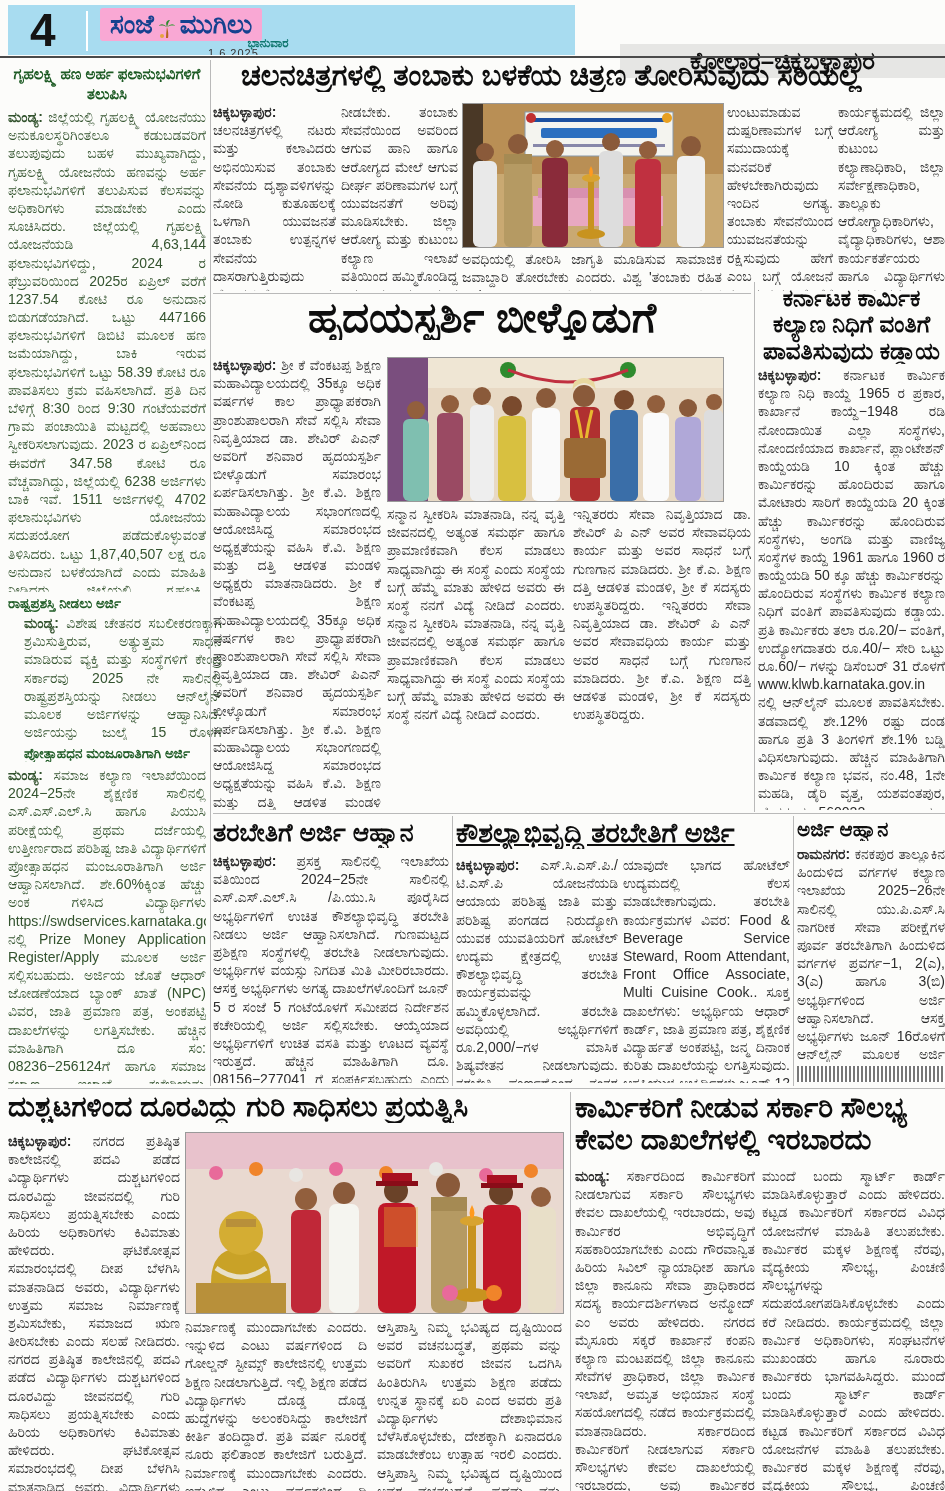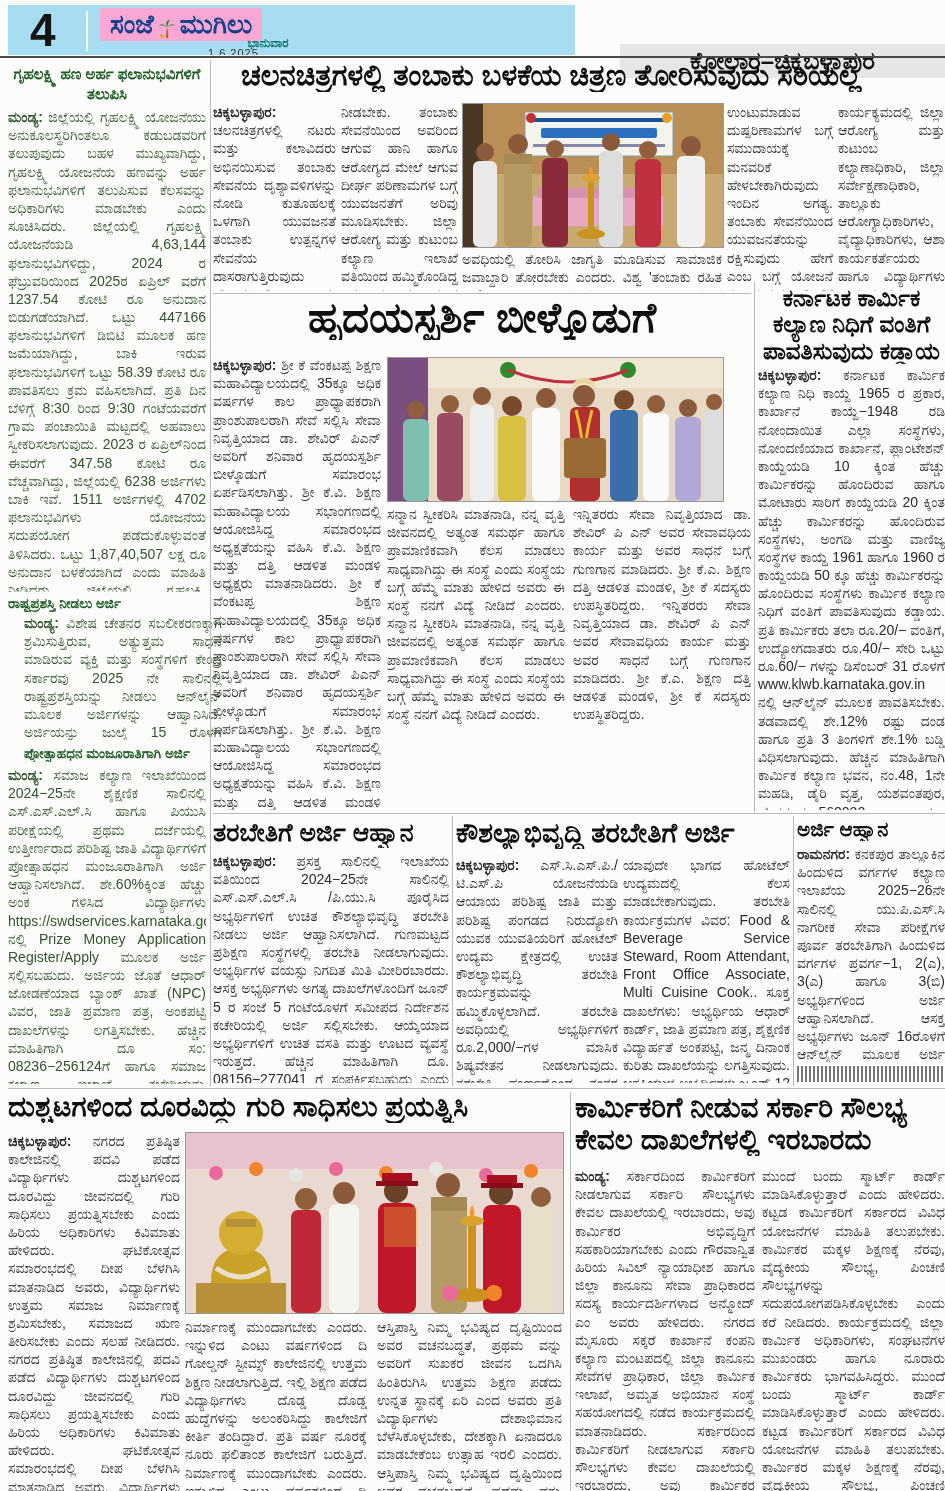--- a/index.html
+++ b/index.html
@@ -178,21 +178,21 @@
   </div>
   <div class="abs rule-h" style="left:213px;top:813px;width:732px;"></div>
 
   <div class="abs hl" style="left:213px;top:818px;width:236px;font-size:25px;">ತರಬೇತಿಗೆ ಅರ್ಜಿ ಆಹ್ವಾನ</div>
   <div class="abs body-txt" style="left:213px;top:852px;width:236px;height:231px;">
     <span class="byline">ಚಿಕ್ಕಬಳ್ಳಾಪುರ:</span>
     <span>ಪ್ರಸಕ್ತ ಸಾಲಿನಲ್ಲಿ ಇಲಾಖೆಯ ವತಿಯಿಂದ 2024−25ನೇ ಸಾಲಿನಲ್ಲಿ ಎಸ್.ಎಸ್.ಎಲ್.ಸಿ /ಪಿ.ಯು.ಸಿ ಪೂರೈಸಿದ ಅಭ್ಯರ್ಥಿಗಳಿಗೆ ಉಚಿತ ಕೌಶಲ್ಯಾಭಿವೃದ್ಧಿ ತರಬೇತಿ ನೀಡಲು ಅರ್ಜಿ ಆಹ್ವಾನಿಸಲಾಗಿದೆ. ಗುಣಮಟ್ಟದ ಪ್ರಶಿಕ್ಷಣ ಸಂಸ್ಥೆಗಳಲ್ಲಿ ತರಬೇತಿ ನೀಡಲಾಗುವುದು. ಅಭ್ಯರ್ಥಿಗಳ ವಯಸ್ಸು ನಿಗದಿತ ಮಿತಿ ಮೀರಿರಬಾರದು. ಆಸಕ್ತ ಅಭ್ಯರ್ಥಿಗಳು ಅಗತ್ಯ ದಾಖಲೆಗಳೊಂದಿಗೆ ಜೂನ್ 5 ರ ಸಂಜೆ 5 ಗಂಟೆಯೊಳಗೆ ಸಮೀಪದ ನಿರ್ದೇಶನ ಕಚೇರಿಯಲ್ಲಿ ಅರ್ಜಿ ಸಲ್ಲಿಸಬೇಕು. ಆಯ್ಕೆಯಾದ ಅಭ್ಯರ್ಥಿಗಳಿಗೆ ಉಚಿತ ವಸತಿ ಮತ್ತು ಊಟದ ವ್ಯವಸ್ಥೆ ಇರುತ್ತದೆ. ಹೆಚ್ಚಿನ ಮಾಹಿತಿಗಾಗಿ ದೂ. 08156−277041 ಗೆ ಸಂಪರ್ಕಿಸಬಹುದು ಎಂದು ಪ್ರಕಟಣೆಯಲ್ಲಿ ತಿಳಿಸಿದ್ದಾರೆ. ಪ್ರಸಕ್ತ ಸಾಲಿನಲ್ಲಿ ಇಲಾಖೆಯ ವತಿಯಿಂದ 2024−25ನೇ ಸಾಲಿನಲ್ಲಿ ಎಸ್.ಎಸ್.ಎಲ್.ಸಿ /ಪಿ.ಯು.ಸಿ ಪೂರೈಸಿದ ಅಭ್ಯರ್ಥಿಗಳಿಗೆ ಉಚಿತ ಕೌಶಲ್ಯಾಭಿವೃದ್ಧಿ ತರಬೇತಿ ನೀಡಲು ಅರ್ಜಿ ಆಹ್ವಾನಿಸಲಾಗಿದೆ. ಗುಣಮಟ್ಟದ ಪ್ರಶಿಕ್ಷಣ ಸಂಸ್ಥೆಗಳಲ್ಲಿ ತರಬೇತಿ ನೀಡಲಾಗುವುದು. ಅಭ್ಯರ್ಥಿಗಳ ವಯಸ್ಸು ನಿಗದಿತ ಮಿತಿ ಮೀರಿರಬಾರದು. ಆಸಕ್ತ ಅಭ್ಯರ್ಥಿಗಳು ಅಗತ್ಯ ದಾಖಲೆಗಳೊಂದಿಗೆ ಜೂನ್ 5 ರ ಸಂಜೆ 5 ಗಂಟೆಯೊಳಗೆ ಸಮೀಪದ ನಿರ್ದೇಶನ ಕಚೇರಿಯಲ್ಲಿ ಅರ್ಜಿ ಸಲ್ಲಿಸಬೇಕು. ಆಯ್ಕೆಯಾದ ಅಭ್ಯರ್ಥಿಗಳಿಗೆ ಉಚಿತ ವಸತಿ ಮತ್ತು ಊಟದ ವ್ಯವಸ್ಥೆ ಇರುತ್ತದೆ. ಹೆಚ್ಚಿನ ಮಾಹಿತಿಗಾಗಿ ದೂ. 08156−277041 ಗೆ ಸಂಪರ್ಕಿಸಬಹುದು ಎಂದು ಪ್ರಕಟಣೆಯಲ್ಲಿ ತಿಳಿಸಿದ್ದಾರೆ.</span>
   </div>
   <div class="abs rule-v" style="left:452px;top:816px;height:270px;"></div>
 
-  <div class="abs hl" style="left:456px;top:818px;width:334px;font-size:27px;">ಕೌಶಲ್ಯಾಭಿವೃದ್ಧಿ ತರಬೇತಿಗೆ ಅರ್ಜಿ</div>
+  <div class="abs hl" style="left:456px;top:818px;width:334px;font-size:27px;text-decoration:underline;">ಕೌಶಲ್ಯಾಭಿವೃದ್ಧಿ ತರಬೇತಿಗೆ ಅರ್ಜಿ</div>
   <div class="abs body-txt" style="left:456px;top:856px;width:162px;height:227px;">
     <span class="byline">ಚಿಕ್ಕಬಳ್ಳಾಪುರ:</span>
     <span>ಎಸ್.ಸಿ.ಎಸ್.ಪಿ./ಟಿ.ಎಸ್.ಪಿ ಯೋಜನೆಯಡಿ ಆಯಾಯ ಪರಿಶಿಷ್ಟ ಜಾತಿ ಮತ್ತು ಪರಿಶಿಷ್ಟ ಪಂಗಡದ ನಿರುದ್ಯೋಗಿ ಯುವಕ ಯುವತಿಯರಿಗೆ ಹೋಟೆಲ್ ಉದ್ಯಮ ಕ್ಷೇತ್ರದಲ್ಲಿ ಉಚಿತ ಕೌಶಲ್ಯಾಭಿವೃದ್ಧಿ ತರಬೇತಿ ಕಾರ್ಯಕ್ರಮವನ್ನು ಹಮ್ಮಿಕೊಳ್ಳಲಾಗಿದೆ. ತರಬೇತಿ ಅವಧಿಯಲ್ಲಿ ಅಭ್ಯರ್ಥಿಗಳಿಗೆ ರೂ.2,000/−ಗಳ ಮಾಸಿಕ ಶಿಷ್ಯವೇತನ ನೀಡಲಾಗುವುದು. ತರಬೇತಿ ಪೂರ್ಣಗೊಂಡ ನಂತರ ಸ್ಟೈಫಂಡ್ ಹಾಗೂ ಉದ್ಯೋಗಾವಕಾಶ ದೊರೆಯಲಿದೆ. ಎಸ್.ಸಿ.ಎಸ್.ಪಿ./ಟಿ.ಎಸ್.ಪಿ ಯೋಜನೆಯಡಿ ಆಯಾಯ ಪರಿಶಿಷ್ಟ ಜಾತಿ ಮತ್ತು ಪರಿಶಿಷ್ಟ ಪಂಗಡದ ನಿರುದ್ಯೋಗಿ ಯುವಕ ಯುವತಿಯರಿಗೆ ಹೋಟೆಲ್ ಉದ್ಯಮ ಕ್ಷೇತ್ರದಲ್ಲಿ ಉಚಿತ ಕೌಶಲ್ಯಾಭಿವೃದ್ಧಿ ತರಬೇತಿ ಕಾರ್ಯಕ್ರಮವನ್ನು ಹಮ್ಮಿಕೊಳ್ಳಲಾಗಿದೆ. ತರಬೇತಿ ಅವಧಿಯಲ್ಲಿ ಅಭ್ಯರ್ಥಿಗಳಿಗೆ ರೂ.2,000/−ಗಳ ಮಾಸಿಕ ಶಿಷ್ಯವೇತನ ನೀಡಲಾಗುವುದು. ತರಬೇತಿ ಪೂರ್ಣಗೊಂಡ ನಂತರ ಸ್ಟೈಫಂಡ್ ಹಾಗೂ ಉದ್ಯೋಗಾವಕಾಶ ದೊರೆಯಲಿದೆ.</span>
   </div>
   <div class="abs body-txt" style="left:623px;top:856px;width:167px;height:227px;">ಯಾವುದೇ ಭಾಗದ ಹೋಟೆಲ್ ಉದ್ಯಮದಲ್ಲಿ ಕೆಲಸ ಮಾಡಬೇಕಾಗುವುದು. ತರಬೇತಿ ಕಾರ್ಯಕ್ರಮಗಳ ವಿವರ: Food &amp; Beverage Service Steward, Room Attendant, Front Office Associate, Multi Cuisine Cook.. ಸೂಕ್ತ ದಾಖಲೆಗಳು: ಅಭ್ಯರ್ಥಿಯ ಆಧಾರ್ ಕಾರ್ಡ್, ಜಾತಿ ಪ್ರಮಾಣ ಪತ್ರ, ಶೈಕ್ಷಣಿಕ ವಿದ್ಯಾರ್ಹತೆ ಅಂಕಪಟ್ಟಿ, ಜನ್ಮ ದಿನಾಂಕ ಕುರಿತು ದಾಖಲೆಯನ್ನು ಲಗತ್ತಿಸುವುದು. ಆಸಕ್ತಿಯುಳ್ಳ ಅಭ್ಯರ್ಥಿಗಳು ಜೂನ್ 12 ರಿಂದ ಸಂಜೆ 05.00 ಗಂಟೆಯೊಳಗೆ ಅರ್ಜಿ ಸಲ್ಲಿಸಬೇಕು. On Job Training ಹಾಗೂ IHM, Bangalore ಹಾಗೂ FCI Mysore ಸಂಸ್ಥೆಗಳಲ್ಲಿ ತರಬೇತಿ ನೀಡಲಾಗುವುದು. ಹೆಚ್ಚಿನ ಮಾಹಿತಿಗಾಗಿ ದೂ. 08156−277041 ಗೆ ಸಂಪರ್ಕಿಸಬಹುದು.</div>
   <div class="abs rule-v" style="left:793px;top:816px;height:270px;"></div>
 
   <div class="abs hl" style="left:797px;top:818px;width:148px;font-size:20px;">ಅರ್ಜಿ ಆಹ್ವಾನ</div>
   <div class="abs body-txt" style="left:797px;top:845px;width:148px;height:217px;">
     <span class="byline">ರಾಮನಗರ:</span>

